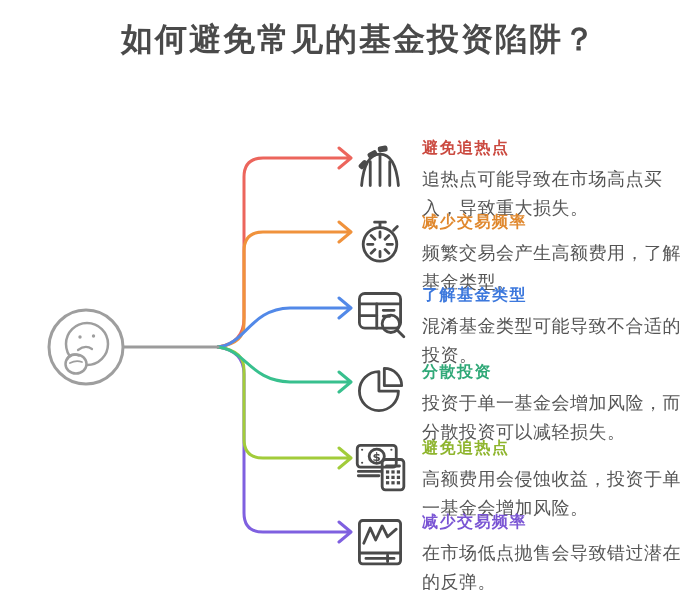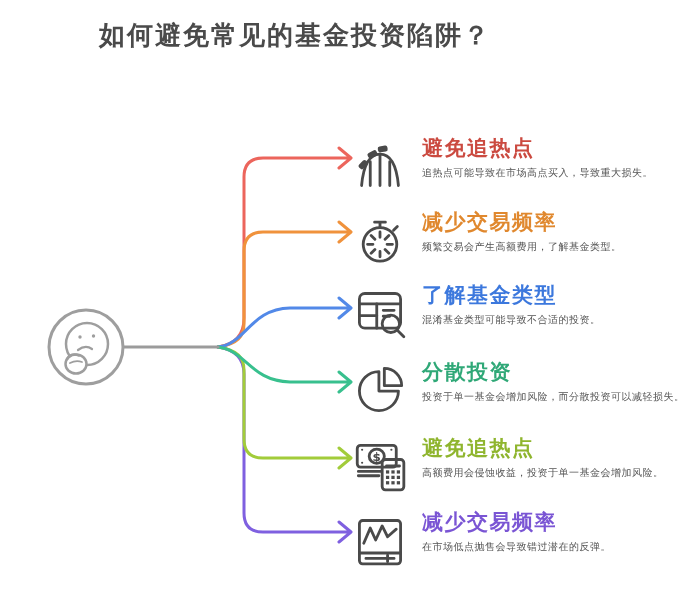--- a/index.html
+++ b/index.html
@@ -3,36 +3,37 @@
 <meta charset="utf-8">
 <style>
   html,body{margin:0;padding:0;}
   body{
     width:699px;height:590px;position:relative;background:#ffffff;overflow:hidden;
     font-family:"DejaVu Sans","Liberation Sans",sans-serif;
   }
   .page-title{
     position:absolute;left:99px;top:18px;width:520px;
     font-family:Liberation Sans, sans-serif;
-    font-weight:700;font-size:26px;letter-spacing:2px;color:#4a4a4a;
+    font-weight:700;font-size:32px;letter-spacing:2px;color:#4a4a4a;
     white-space:nowrap;
+    text-align:center;
   }
   #mindmap-canvas{position:absolute;left:0;top:0;}
   .branch-row{position:absolute;left:354px;width:340px;}
   .icon-box{position:absolute;left:0;top:0;width:52px;height:52px;}
   .icon-box svg{width:52px;height:52px;}
   .branch-text{margin-left:68px;padding-top:1px;}
   .branch-title{
     font-family:"Liberation Serif","DejaVu Serif",serif;
-    font-weight:700;font-size:21px;letter-spacing:1.5px;
+    font-weight:700;font-size:16px;letter-spacing:1.5px;
     color:var(--accent,#333);line-height:20px;
   }
   .branch-desc{
     margin-top:7px;width:266px;
-    font-size:10px;line-height:1.62;letter-spacing:0.5px;color:#555555;
+    font-size:18px;line-height:1.62;letter-spacing:0.5px;color:#555555;
     font-family:"Liberation Serif","DejaVu Serif",serif;
   }
   .ink{stroke:#4a4a4a;stroke-width:2.6;fill:none;stroke-linecap:round;stroke-linejoin:round;}
   .ink-fill{fill:#4a4a4a;stroke:none;}
   .branch-path{fill:none;stroke-width:3;stroke-linecap:round;stroke-linejoin:round;}
 </style>
 </head>
 <body>
 
 <div class="page-title">如何避免常见的基金投资陷阱？</div>

